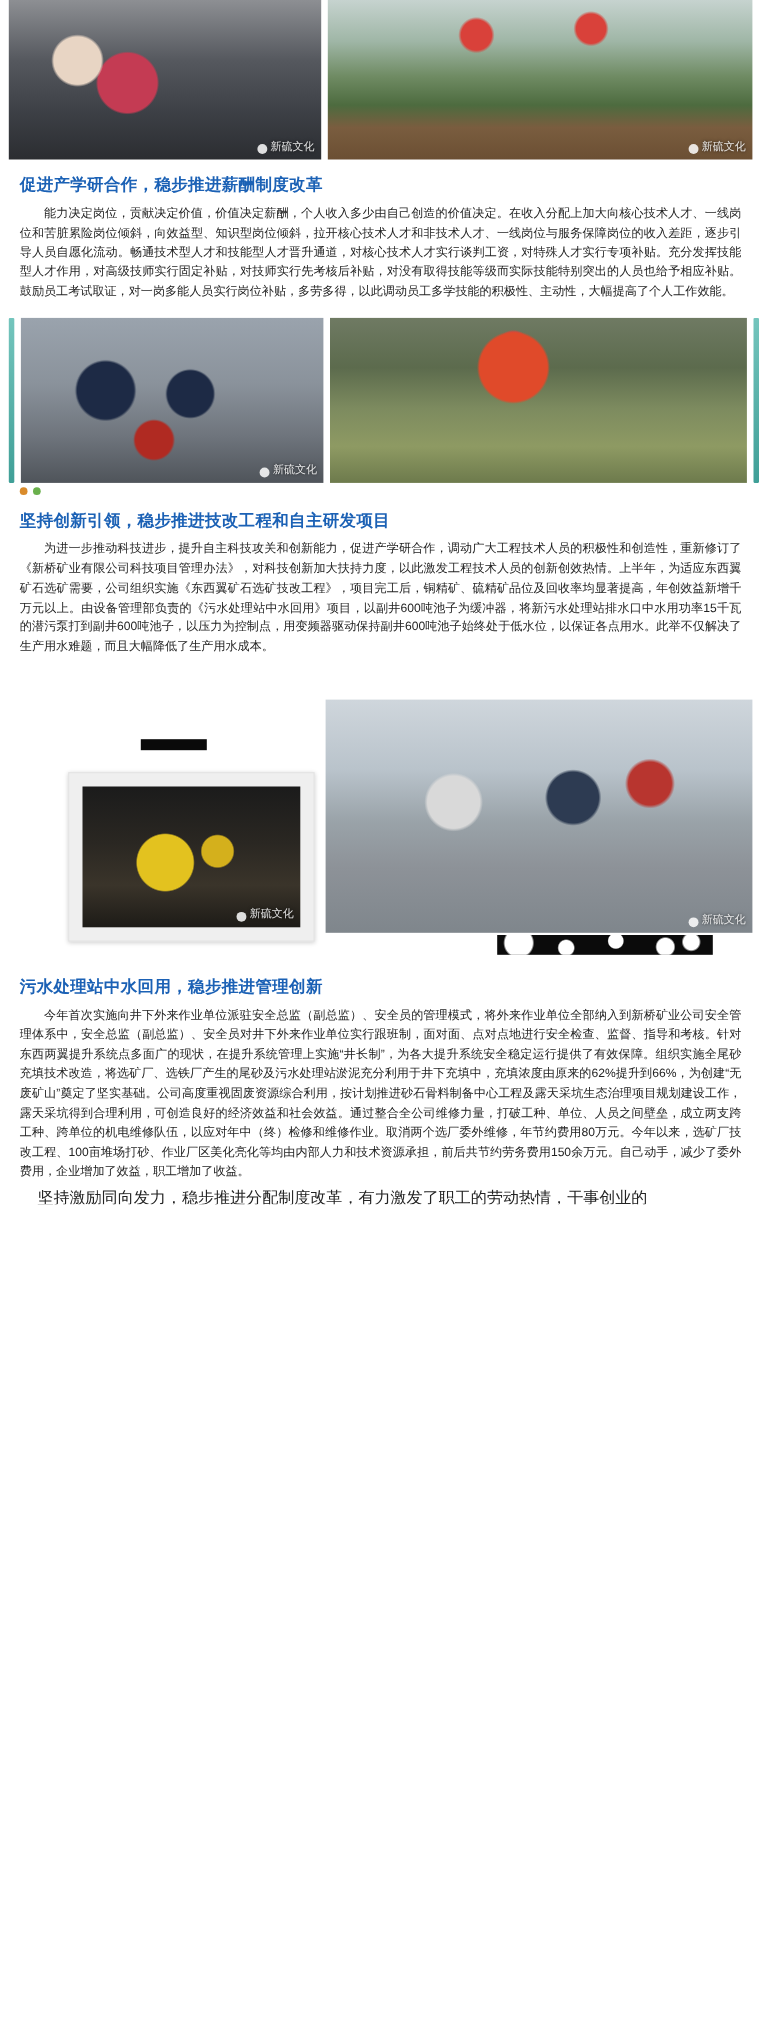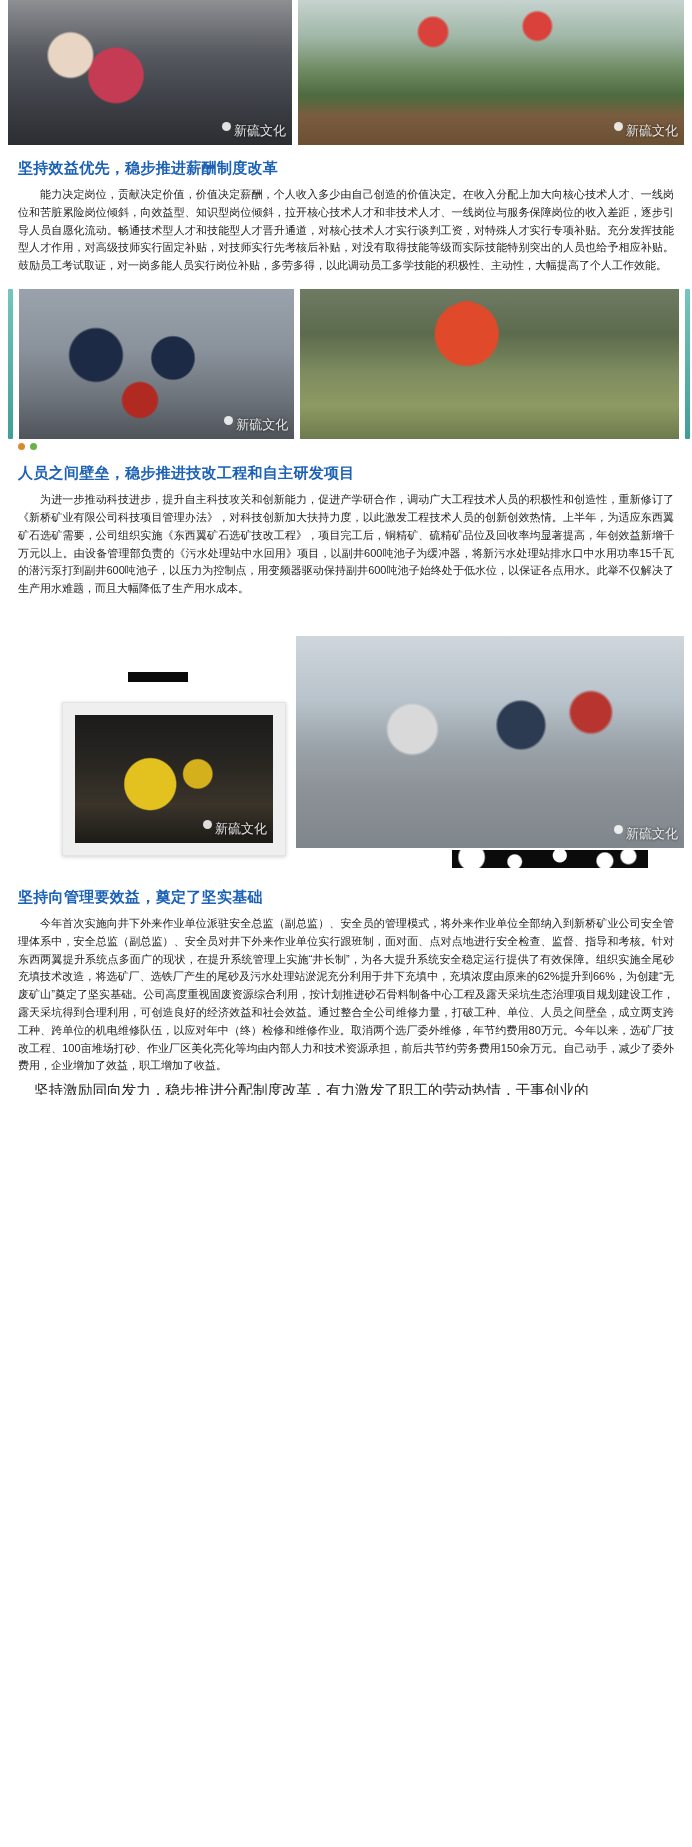--- a/index.html
+++ b/index.html
@@ -9,22 +9,22 @@
     font-family:"Liberation Sans","DejaVu Sans",sans-serif;
     color:#222;
   }
   .page{width:692px;position:relative;overflow:hidden;}
 
   
   .photo-row{display:flex;gap:6px;padding:0;}
   .photo{position:relative;overflow:hidden;background:#333;}
   .photo .wm{
     position:absolute;right:6px;bottom:5px;
-    font-size:13px;color:rgba(255,255,255,.88);
-    display:flex;align-items:flex-start;gap:3px;
+    font-size:10px;color:rgba(255,255,255,.88);
+    display:flex;align-items:flex-end;gap:3px;
     text-shadow:0 0 3px rgba(0,0,0,.8);
   }
   .photo .wm .dot{
     width:9px;height:9px;border-radius:50%;
     background:rgba(255,255,255,.85);
     display:inline-block;
   }
 
   
   .ph-a{background:
@@ -133,42 +133,42 @@
     </div>
     <div class="photo ph-b" style="width:386px;height:145px;">
       <div class="wm">
         <span class="dot"></span>
         <span>新硫文化</span>
       </div>
     </div>
   </div>
 
   <div class="section">
-    <h2 class="heading">坚持效益优先，稳步推进薪酬制度改革</h2>
+    <h2 class="heading">促进产学研合作，稳步推进薪酬制度改革</h2>
     <p class="body">能力决定岗位，贡献决定价值，价值决定薪酬，个人收入多少由自己创造的价值决定。在收入分配上加大向核心技术人才、一线岗位和苦脏累险岗位倾斜，向效益型、知识型岗位倾斜，拉开核心技术人才和非技术人才、一线岗位与服务保障岗位的收入差距，逐步引导人员自愿化流动。畅通技术型人才和技能型人才晋升通道，对核心技术人才实行谈判工资，对特殊人才实行专项补贴。充分发挥技能型人才作用，对高级技师实行固定补贴，对技师实行先考核后补贴，对没有取得技能等级而实际技能特别突出的人员也给予相应补贴。鼓励员工考试取证，对一岗多能人员实行岗位补贴，多劳多得，以此调动员工多学技能的积极性、主动性，大幅提高了个人工作效能。</p>
   </div>
 
   <div class="photo-row" style="margin-top:14px;align-items:stretch;">
     <div class="bar-left" style="margin-left:8px;height:150px;"></div>
     <div class="photo ph-c" style="width:276px;height:150px;">
       <div class="wm">
         <span class="dot"></span>
         <span>新硫文化</span>
       </div>
     </div>
     <div class="photo ph-d" style="width:380px;height:150px;"></div>
     <div class="bar-right" style="height:150px;margin-right:2px;"></div>
   </div>
   <div class="gallery-dots">
     <i></i>
     <i class="alt"></i>
   </div>
 
   <div class="section">
-    <h2 class="heading">人员之间壁垒，稳步推进技改工程和自主研发项目</h2>
+    <h2 class="heading">坚持创新引领，稳步推进技改工程和自主研发项目</h2>
     <p class="body">为进一步推动科技进步，提升自主科技攻关和创新能力，促进产学研合作，调动广大工程技术人员的积极性和创造性，重新修订了《新桥矿业有限公司科技项目管理办法》，对科技创新加大扶持力度，以此激发工程技术人员的创新创效热情。上半年，为适应东西翼矿石选矿需要，公司组织实施《东西翼矿石选矿技改工程》，项目完工后，铜精矿、硫精矿品位及回收率均显著提高，年创效益新增千万元以上。由设备管理部负责的《污水处理站中水回用》项目，以副井600吨池子为缓冲器，将新污水处理站排水口中水用功率15千瓦的潜污泵打到副井600吨池子，以压力为控制点，用变频器驱动保持副井600吨池子始终处于低水位，以保证各点用水。此举不仅解决了生产用水难题，而且大幅降低了生产用水成本。</p>
   </div>
 
   <div style="position:relative;height:260px;margin-top:16px;">
     <div class="redaction" style="position:absolute;left:128px;top:58px;width:60px;height:10px;"></div>
 
     <div class="framed" style="position:absolute;left:62px;top:88px;width:198px;height:128px;">
       <div class="photo ph-e" style="width:100%;height:100%;">
         <div class="wm">
           <span class="dot"></span>
@@ -181,19 +181,19 @@
       <div class="wm">
         <span class="dot"></span>
         <span>新硫文化</span>
       </div>
     </div>
 
     <div class="speckle" style="position:absolute;left:452px;top:236px;width:196px;height:18px;"></div>
   </div>
 
   <div class="section">
-    <h2 class="heading">坚持向管理要效益，奠定了坚实基础</h2>
+    <h2 class="heading">污水处理站中水回用，稳步推进管理创新</h2>
     <p class="body">今年首次实施向井下外来作业单位派驻安全总监（副总监）、安全员的管理模式，将外来作业单位全部纳入到新桥矿业公司安全管理体系中，安全总监（副总监）、安全员对井下外来作业单位实行跟班制，面对面、点对点地进行安全检查、监督、指导和考核。针对东西两翼提升系统点多面广的现状，在提升系统管理上实施“井长制”，为各大提升系统安全稳定运行提供了有效保障。组织实施全尾砂充填技术改造，将选矿厂、选铁厂产生的尾砂及污水处理站淤泥充分利用于井下充填中，充填浓度由原来的62%提升到66%，为创建“无废矿山”奠定了坚实基础。公司高度重视固废资源综合利用，按计划推进砂石骨料制备中心工程及露天采坑生态治理项目规划建设工作，露天采坑得到合理利用，可创造良好的经济效益和社会效益。通过整合全公司维修力量，打破工种、单位、人员之间壁垒，成立两支跨工种、跨单位的机电维修队伍，以应对年中（终）检修和维修作业。取消两个选厂委外维修，年节约费用80万元。今年以来，选矿厂技改工程、100亩堆场打砂、作业厂区美化亮化等均由内部人力和技术资源承担，前后共节约劳务费用150余万元。自己动手，减少了委外费用，企业增加了效益，职工增加了收益。</p>
   </div>
 
   <div class="cut-bottom">坚持激励同向发力，稳步推进分配制度改革，有力激发了职工的劳动热情，干事创业的</div>
 
 </div>
 
 </body></html>

